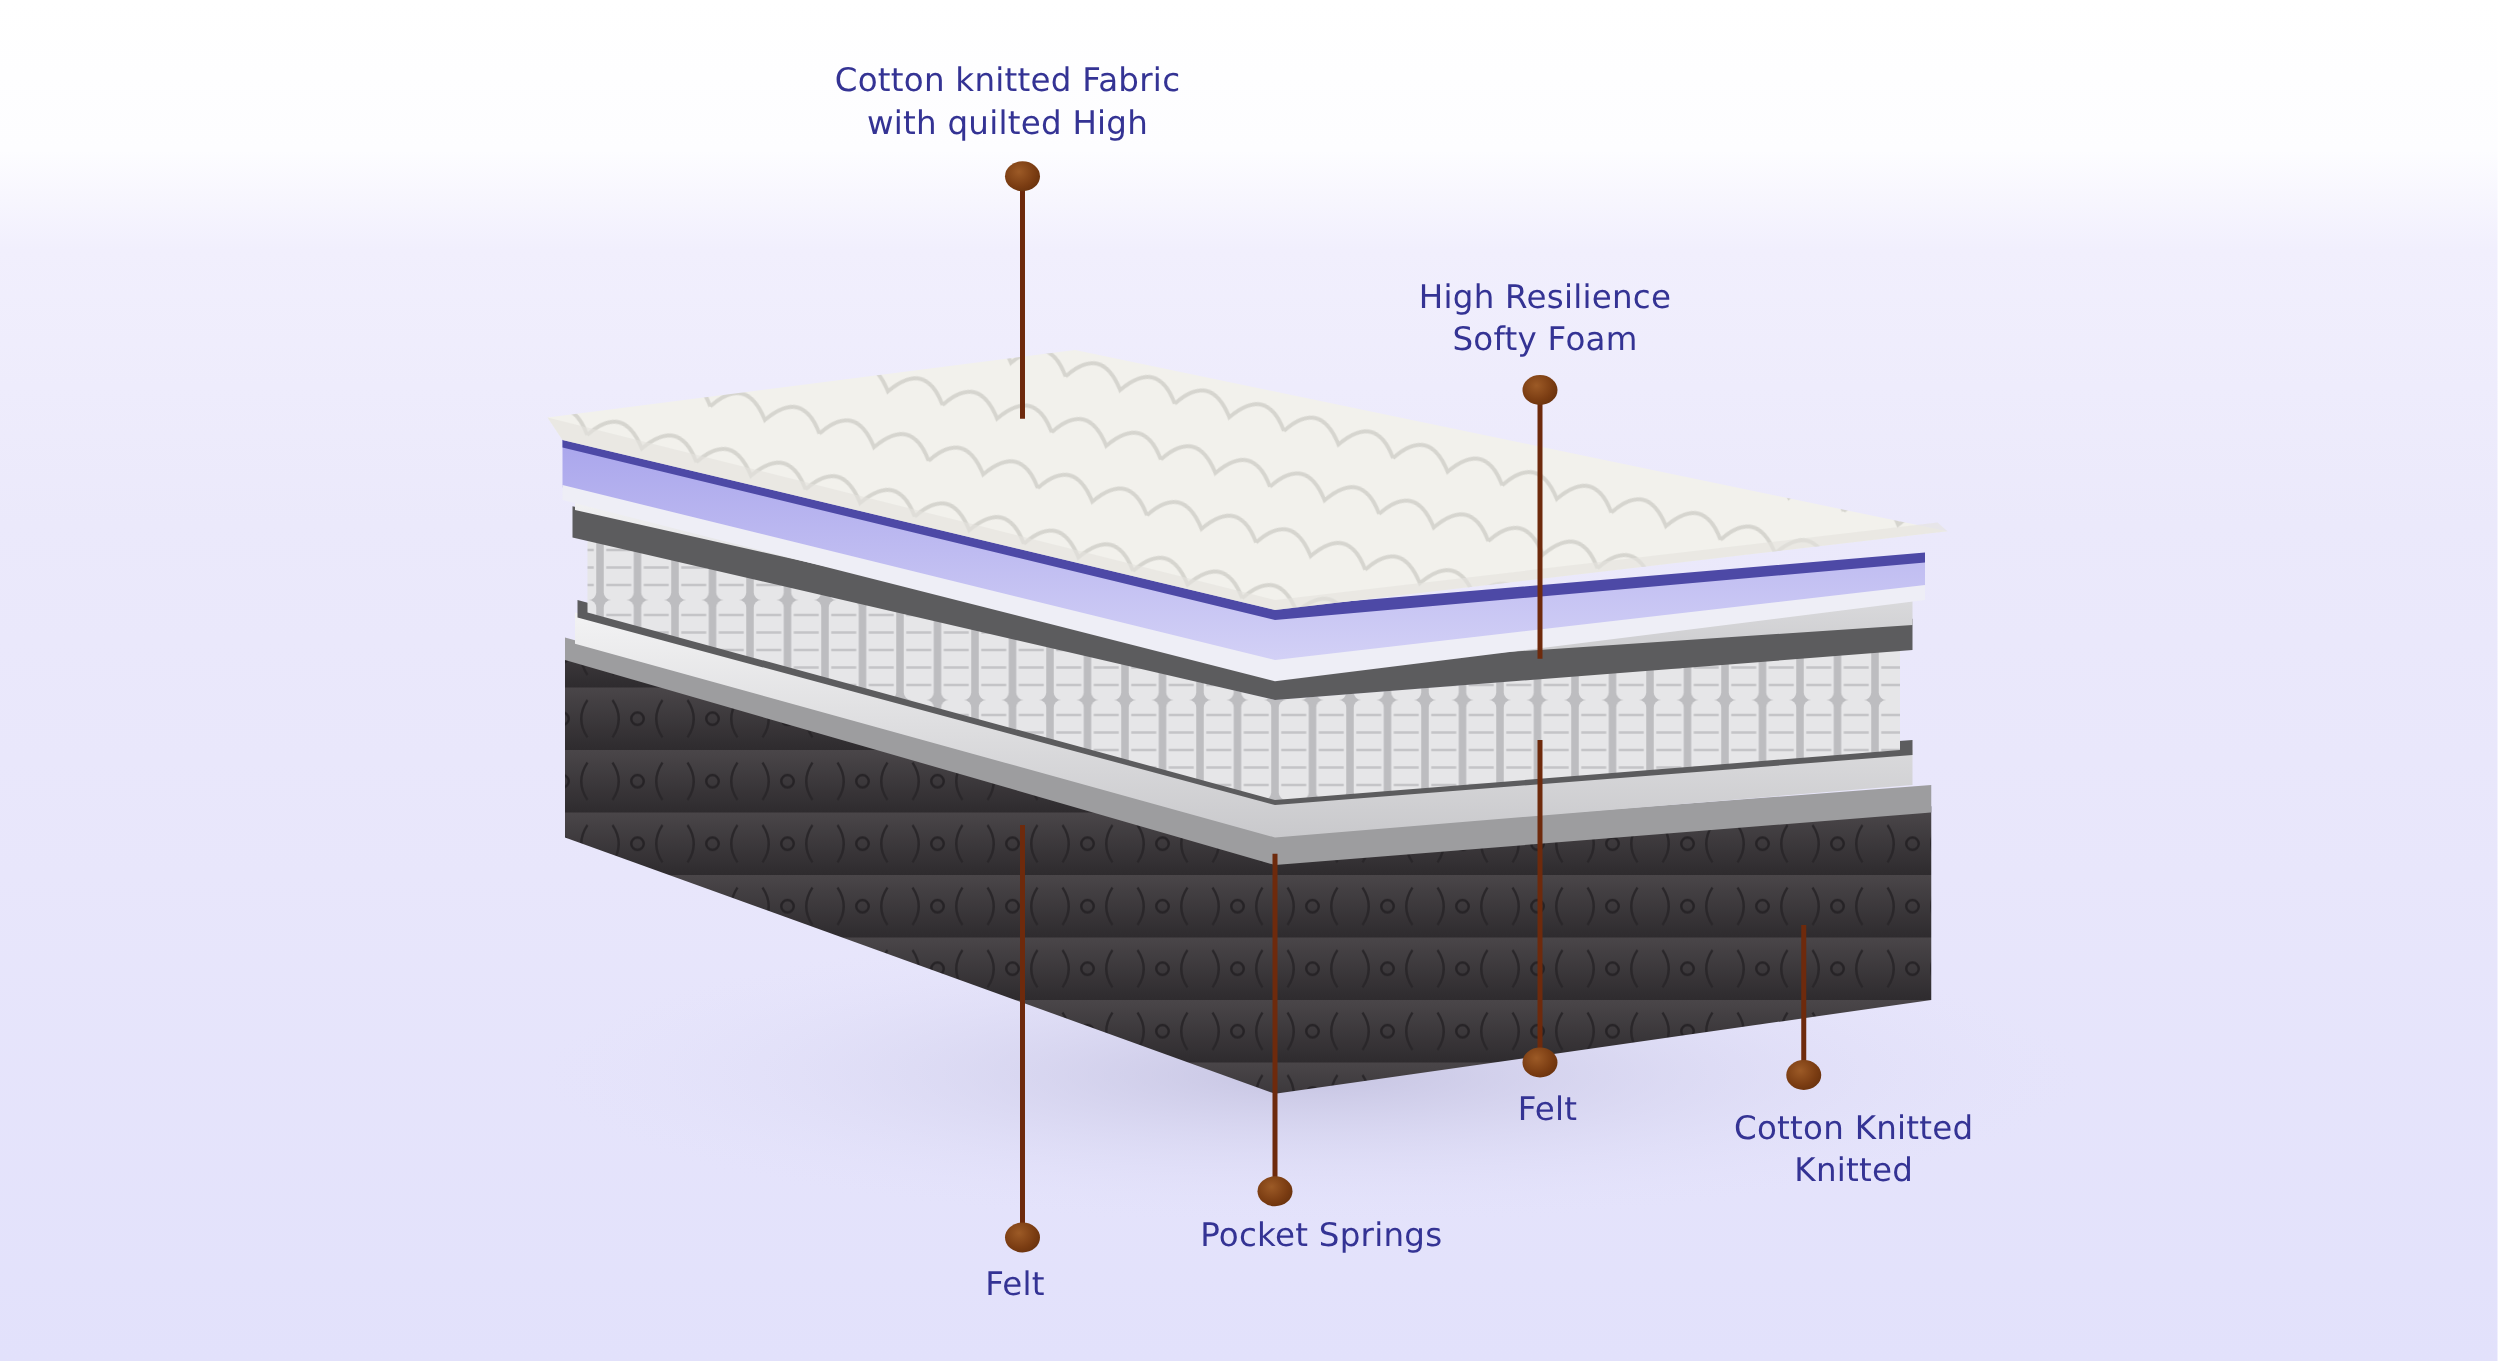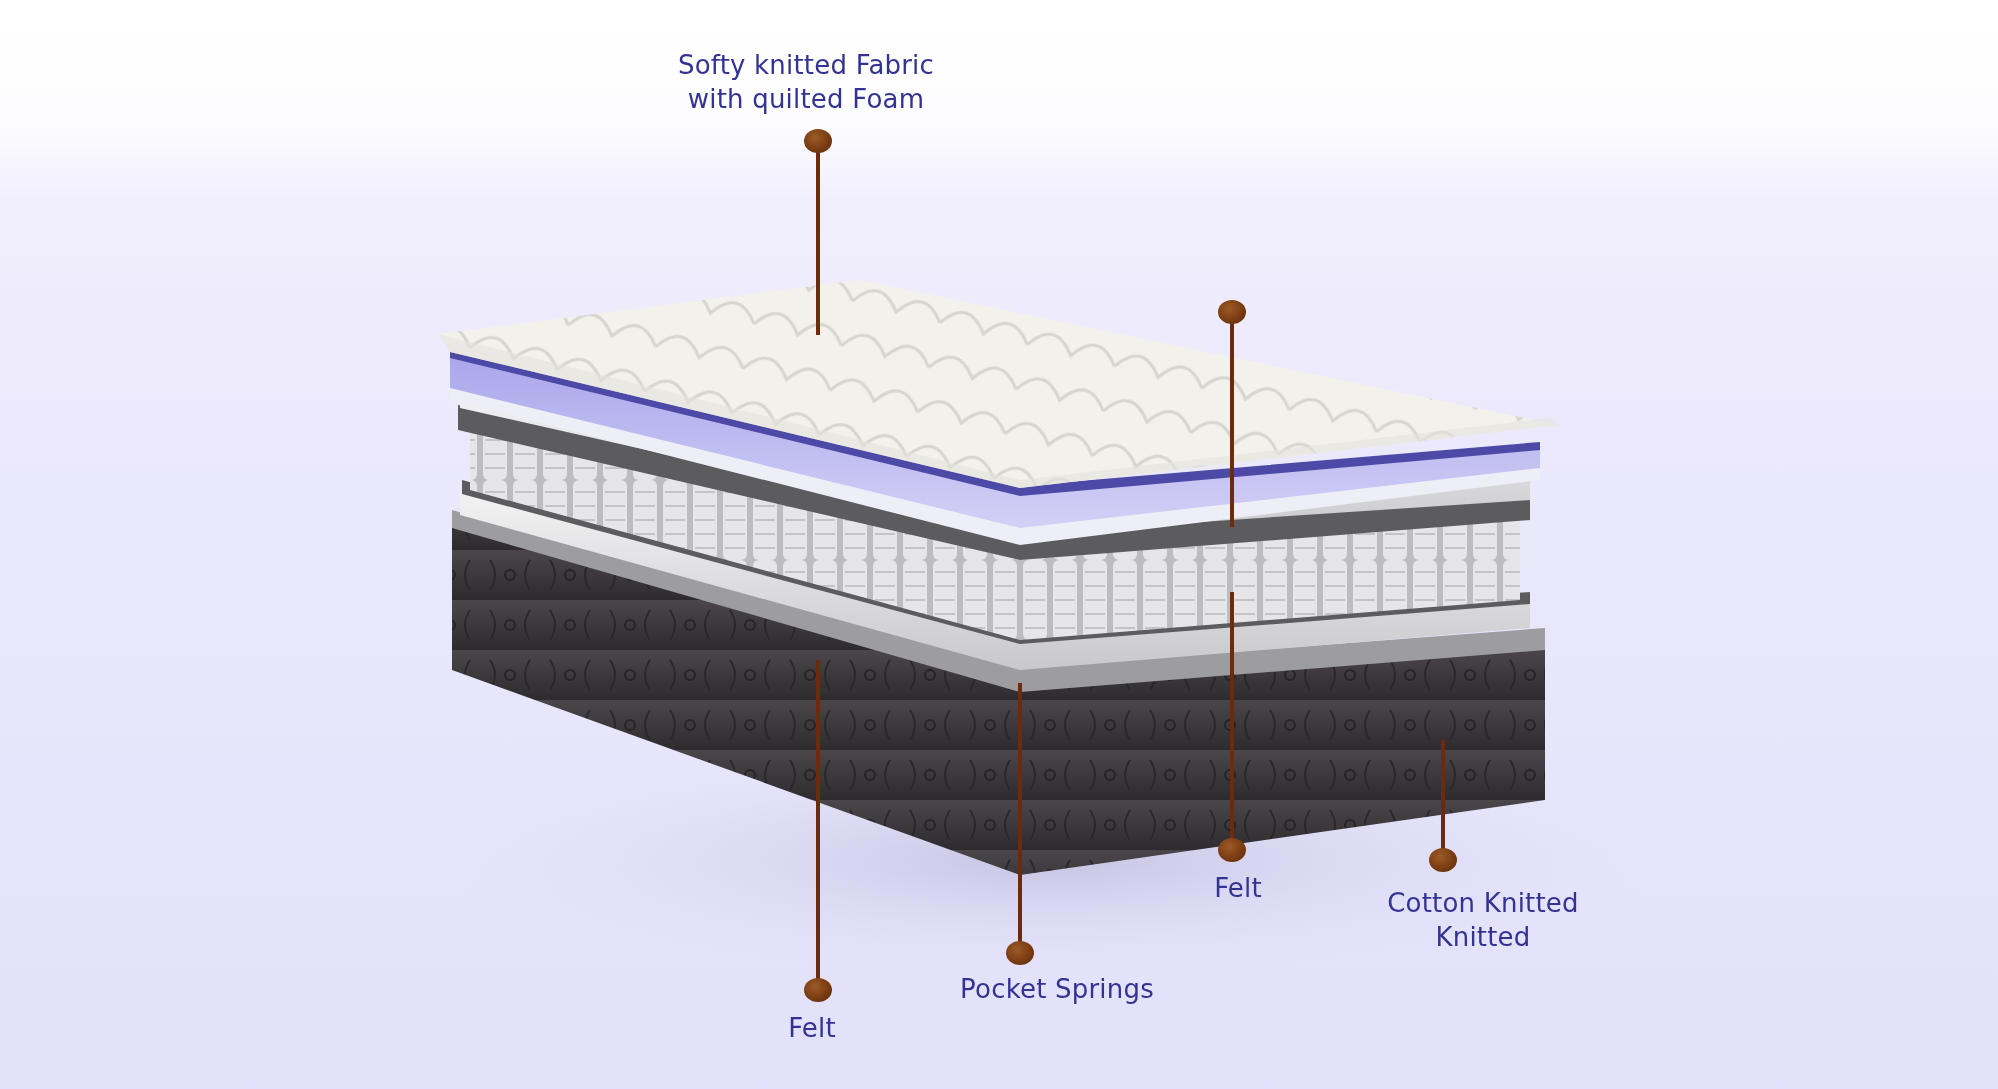--- a/index.html
+++ b/index.html
@@ -96,26 +96,30 @@
 
     <g>
       <polygon points="438,334 860,280 1558,425 1020,488 450,352" fill="url(#quiltP)"></polygon>
       <polygon points="438,334 450,352 1020,488 1558,425 1550,418 1020,480" fill="#e4e3dd" opacity="0.6"></polygon>
     </g>
   </svg>
 
   <div class="pin-line" style="left:818px; top:141px; height:194px;"></div>
   <div class="pin-dot" style="left:818px; top:141px;"></div>
   <div class="label" style="left:806px; top:48px;">
-    <span>Softy knitted Fabric</span>
-    <span>with quilted Foam</span>
+    <span>Cotton knitted Fabric</span>
+    <span>with quilted High</span>
   </div>
 
   <div class="pin-line" style="left:1232px; top:312px; height:215px;"></div>
   <div class="pin-dot" style="left:1232px; top:312px;"></div>
+  <div class="label" style="left:1236px; top:221px;">
+    <span>High Resilience</span>
+    <span>Softy Foam</span>
+  </div>
 
   <div class="pin-line" style="left:1232px; top:592px; height:258px;"></div>
   <div class="pin-dot" style="left:1232px; top:850px;"></div>
   <div class="label" style="left:1238px; top:871px;">
     <span>Felt</span>
   </div>
 
   <div class="pin-line" style="left:1443px; top:740px; height:120px;"></div>
   <div class="pin-dot" style="left:1443px; top:860px;"></div>
   <div class="label" style="left:1483px; top:886px;">

